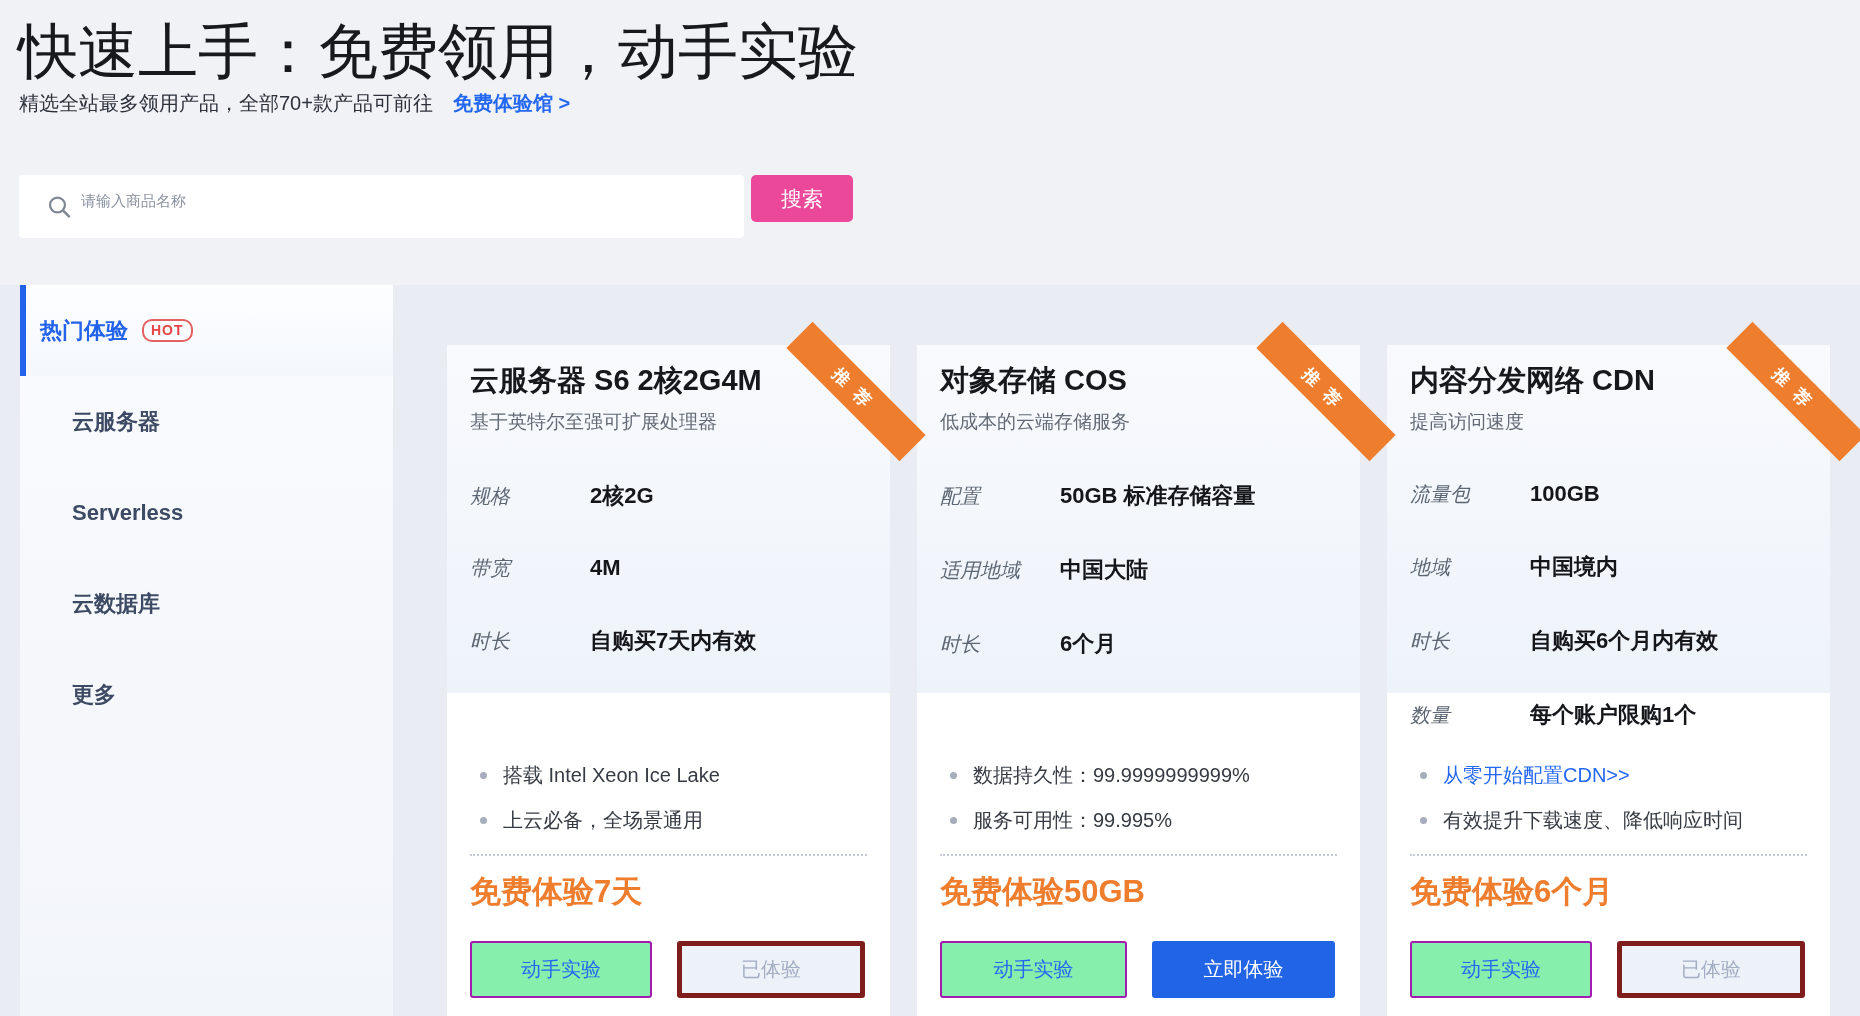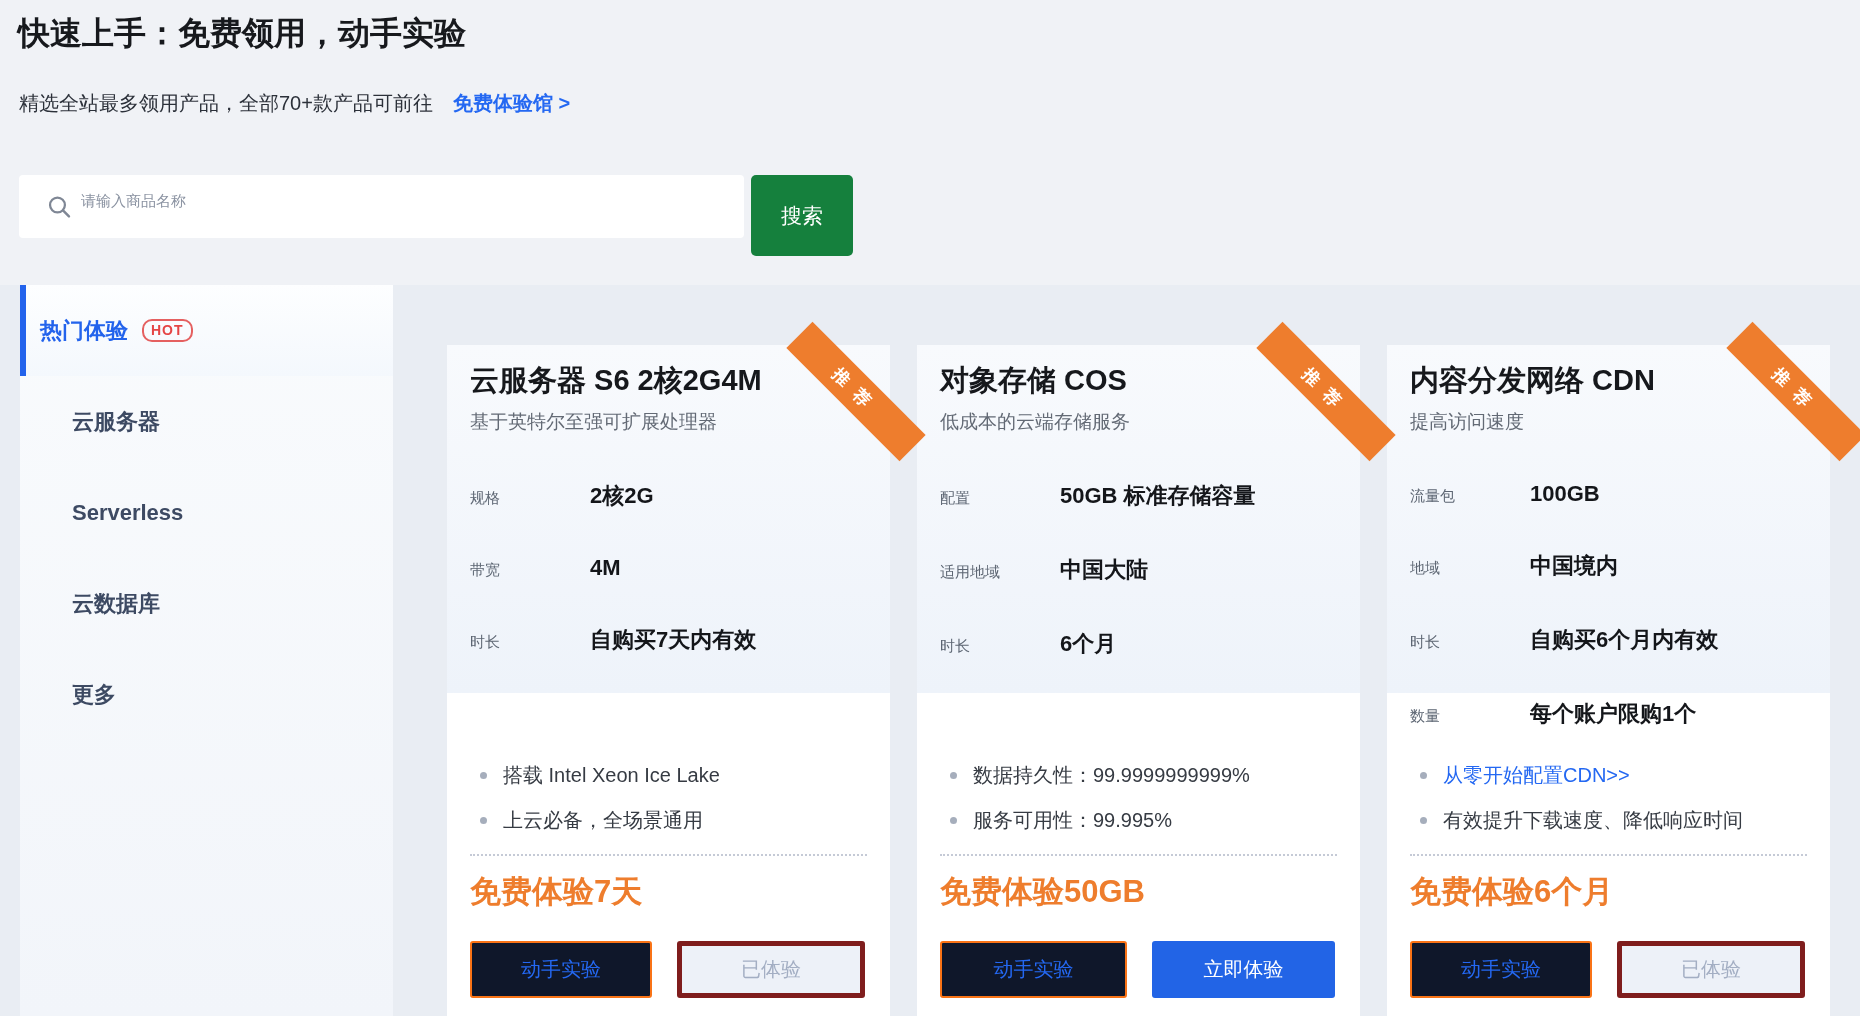--- a/index.html
+++ b/index.html
@@ -1,31 +1,31 @@
 <!DOCTYPE html>
 <html><head>
 <meta charset="utf-8">
 <style>
   html,body{margin:0;padding:0;background:#f0f2f6;}
   .page{position:relative;width:1860px;height:1016px;background:#f0f2f6;overflow:hidden;
         font-family:"Liberation Sans","DejaVu Sans",sans-serif;}
   .band{position:absolute;left:0;top:285px;right:0;bottom:0;background:#e9edf3;}
 
   
-  .page-title{position:absolute;left:18px;top:12px;font-size:32px;font-weight:700;color:#17191d;}
+  .page-title{position:absolute;left:18px;top:12px;font-size:60px;font-weight:400;color:#17191d;}
   .page-sub{position:absolute;left:19px;top:90px;font-size:20px;color:#2c313a;font-weight:500;display:flex;align-items:center;}
   .page-sub .link{color:#2468f2;font-weight:600;margin-left:20px;cursor:pointer;}
 
   
   .search-box{position:absolute;left:19px;top:175px;width:725px;height:63px;background:#ffffff;border-radius:4px;}
   .search-box input{position:absolute;inset:0;width:100%;height:100%;border:none;outline:none;background:transparent;
         padding:0 16px 13px 62px;font-size:15px;color:#333;box-sizing:border-box;font-family:inherit;}
   .search-box input::placeholder{color:#8a92a1;}
   .search-icon{position:absolute;left:27px;top:50%;transform:translateY(-50%);line-height:0;}
-  .search-btn{position:absolute;left:751px;top:175px;width:102px;height:81px;background:#15803d;color:#fff;
+  .search-btn{position:absolute;left:751px;top:175px;width:102px;height:47px;background:#ec4899;color:#fff;
         font-size:21px;border:none;border-radius:5px;cursor:pointer;font-family:inherit;}
 
   
   .sidebar{position:absolute;left:20px;top:285px;width:373px;height:731px;
         background:linear-gradient(180deg,#f9fbfd 0%,#f2f5fa 100%);}
   .side-item{position:relative;height:91px;display:flex;align-items:center;padding-left:52px;
         font-size:22px;font-weight:600;color:#3d4a63;cursor:pointer;}
   .side-item.selected{color:#2363ec;background:linear-gradient(180deg,#fdfeff,#f4f8fd);padding-left:20px;}
   .side-item.selected::before{content:"";position:absolute;left:0;top:0;bottom:0;width:6px;background:#2363ec;}
   .hot-badge{margin-left:14px;font-size:14px;font-weight:700;color:#e54545;border:2px solid #e56060;
@@ -33,34 +33,34 @@
 
   
   .card{position:absolute;top:345px;width:443px;height:675px;background:#fff;}
   .card1{left:447px;} .card2{left:917px;} .card3{left:1387px;}
   .card-top{position:absolute;left:0;top:0;right:0;height:348px;
         background:linear-gradient(180deg,#f8fafd 0%,#eef3fa 100%);}
   .card-title{position:absolute;left:23px;top:16px;font-size:29px;font-weight:700;color:#16181c;white-space:nowrap;}
   .card-sub{position:absolute;left:23px;top:64px;font-size:19px;color:#636a75;}
   .specs{position:absolute;left:23px;top:136px;right:18px;}
   .spec{display:flex;align-items:baseline;margin-bottom:44px;}
-  .spec-label{width:120px;flex:none;font-size:15px;color:#5d6673;}
+  .spec-label{width:120px;flex:none;font-size:20px;color:#5d6673;font-style:italic;}
   .spec-value{font-size:22px;font-weight:700;color:#14161a;white-space:nowrap;}
 
   .card-bottom{position:absolute;left:0;top:400px;right:0;bottom:0;background:#fff;}
   .bullets{position:absolute;left:23px;top:17px;right:23px;list-style:none;margin:0;padding:0;}
   .bullet{position:relative;padding-left:33px;font-size:20px;color:#363b43;line-height:27px;margin-bottom:18px;white-space:nowrap;}
   .bullet::before{content:"";position:absolute;left:10px;top:10px;width:7px;height:7px;border-radius:50%;background:#a6aebc;}
   .bullet.link{color:#2468f2;cursor:pointer;}
   .dotline{position:absolute;left:23px;right:23px;top:109px;border-top:2px dotted #c5cad6;}
   .promo{position:absolute;left:23px;top:126px;font-size:31px;font-weight:700;color:#ee7d2d;}
   .btns{position:absolute;left:23px;right:25px;top:196px;display:flex;gap:25px;}
   .btn{flex:1;height:57px;font-size:20px;border-radius:3px;cursor:pointer;display:flex;align-items:center;
         justify-content:center;font-family:inherit;box-sizing:border-box;}
-  .btn.outline{background:#0f172a;border:2px solid #f97316;color:#2468f2;}
+  .btn.outline{background:#86efac;border:2px solid #a21caf;color:#2468f2;}
   .btn.primary{background:#2264e6;border:none;color:#fff;}
   .btn.disabled{background:#edf1f8;border:5px solid #7f1d1d;color:#a3aec3;}
 
   
   .ribbon{position:absolute;top:28px;right:-46px;width:160px;padding:7px 0;background:#ee7d2d;
         transform:rotate(45deg);text-align:center;color:#fff;font-size:17px;font-weight:700;
         letter-spacing:12px;z-index:3;}
   .fold{position:absolute;top:96px;right:-9px;width:0;height:0;
         border-top:9px solid #bc5a12;border-right:9px solid transparent;z-index:2;}
 </style>

